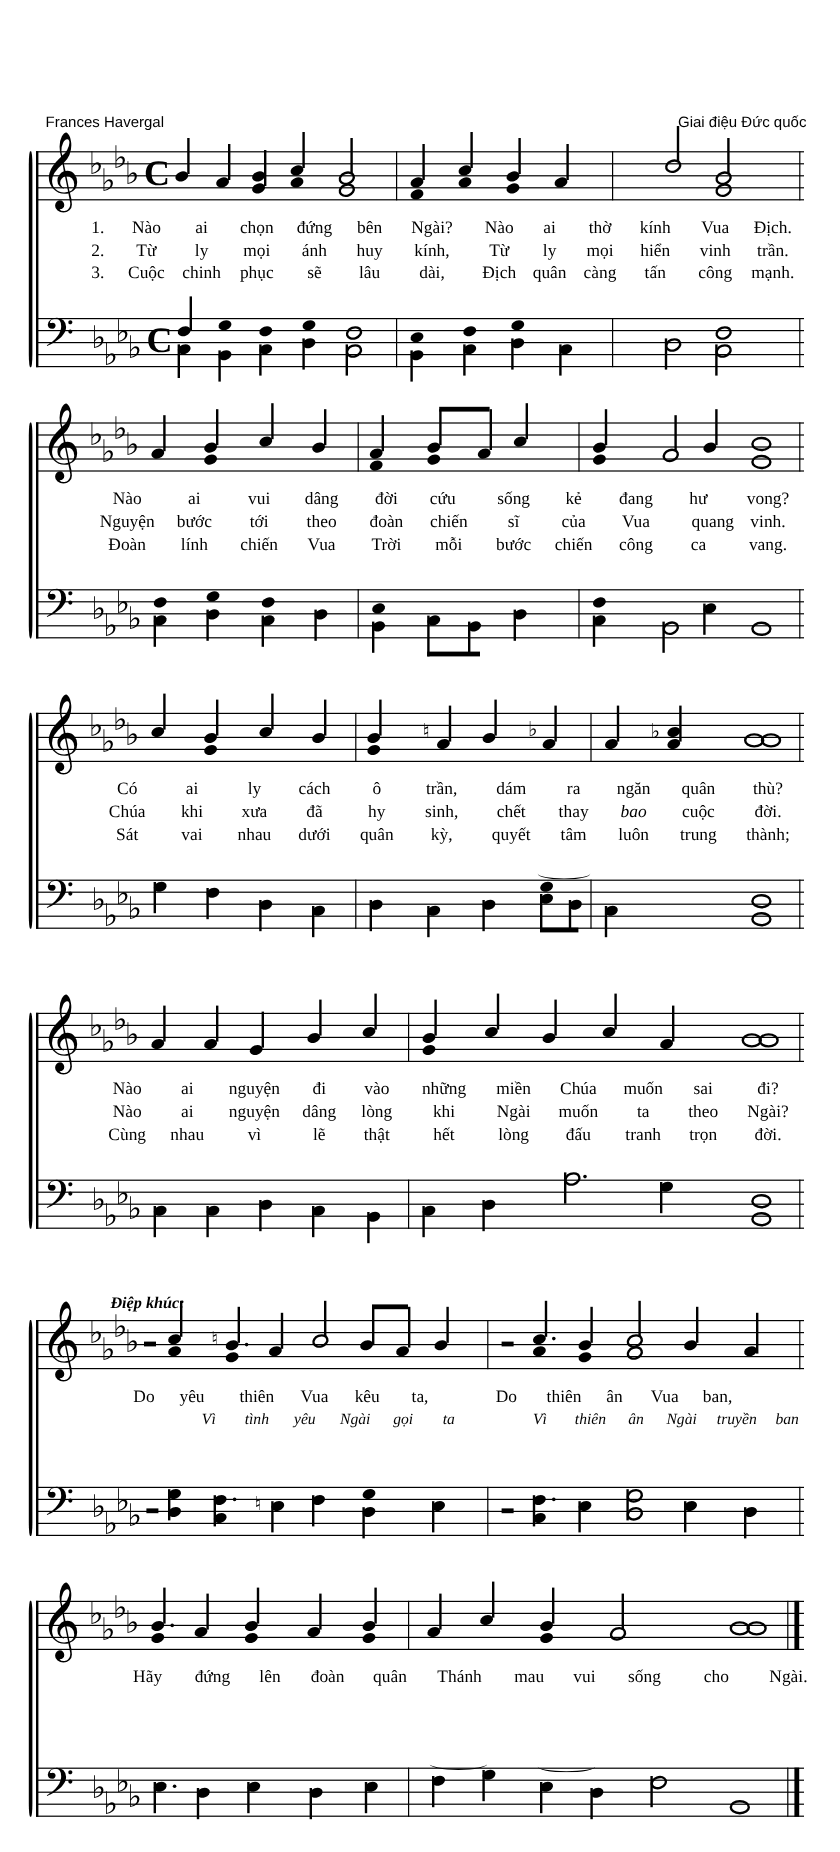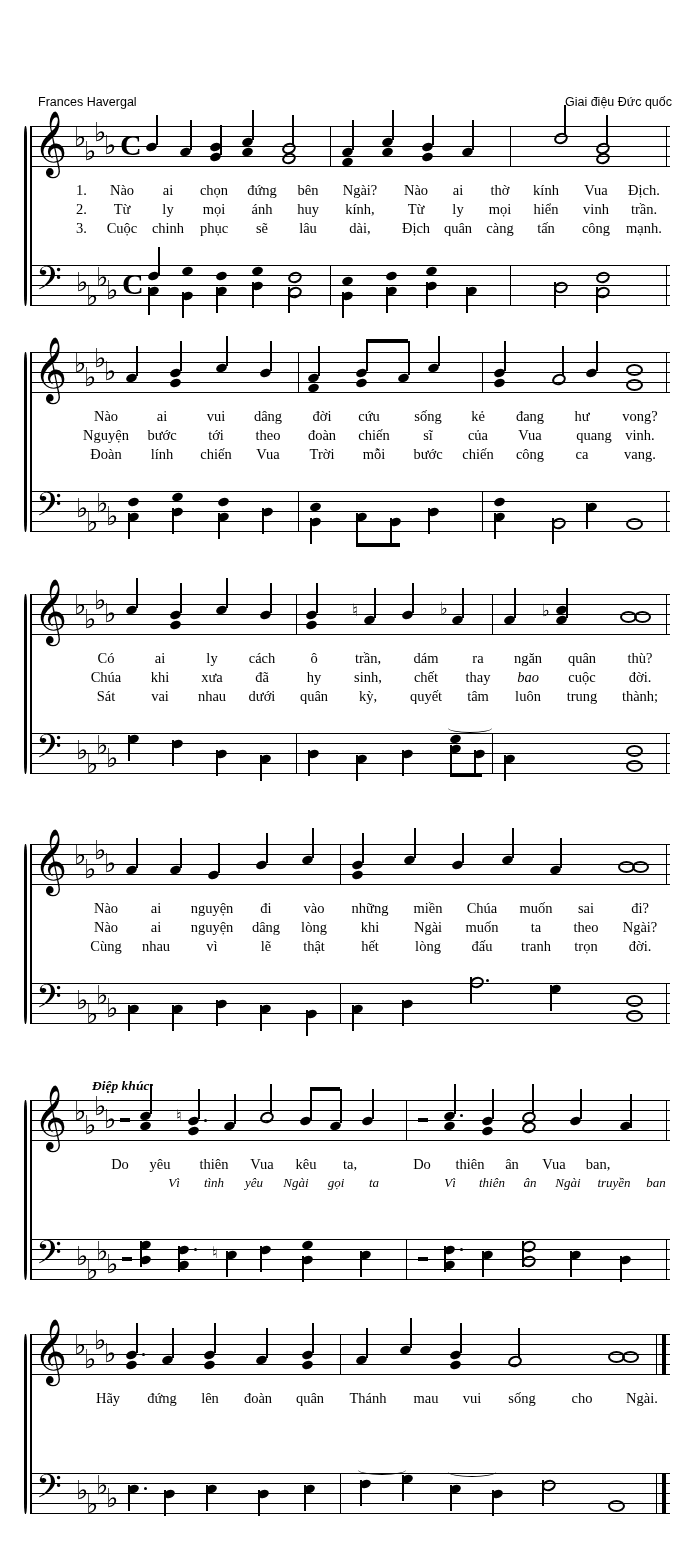--- a/index.html
+++ b/index.html
@@ -954,21 +954,21 @@
         <div class="stem" style="left:430px;top:-11px;height:30px;"></div>
       <div class="nh" style="left:420px;top:27px;"></div>
       <div class="nh open" style="left:478px;top:22px;"></div>
         <div class="stem" style="left:488px;top:-6px;height:30px;"></div>
       <div class="nh whole" style="left:578px;top:17px;"></div>
       <div class="nh whole" style="left:592px;top:17px;"></div>
       <div class="barline" style="left:626px;top:0;height:41px;"></div>
       <div class="barline thick" style="left:632px;top:0;height:41px;"></div>
     </div>
 
-    <div class="lyrics" style="position:absolute;left:0;top:60px;width:640px;">
+    <div class="lyrics" style="position:absolute;left:0;top:60px;width:640px;padding-left:15px;">
       <div class="lyric-line">
         <span class="w" style="left:78px;">Hãy</span>
         <span class="w" style="left:132px;">đứng</span>
         <span class="w" style="left:180px;">lên</span>
         <span class="w" style="left:228px;">đoàn</span>
         <span class="w" style="left:280px;">quân</span>
         <span class="w" style="left:338px;">Thánh</span>
         <span class="w" style="left:396px;">mau</span>
         <span class="w" style="left:442px;">vui</span>
         <span class="w" style="left:492px;">sống</span>

